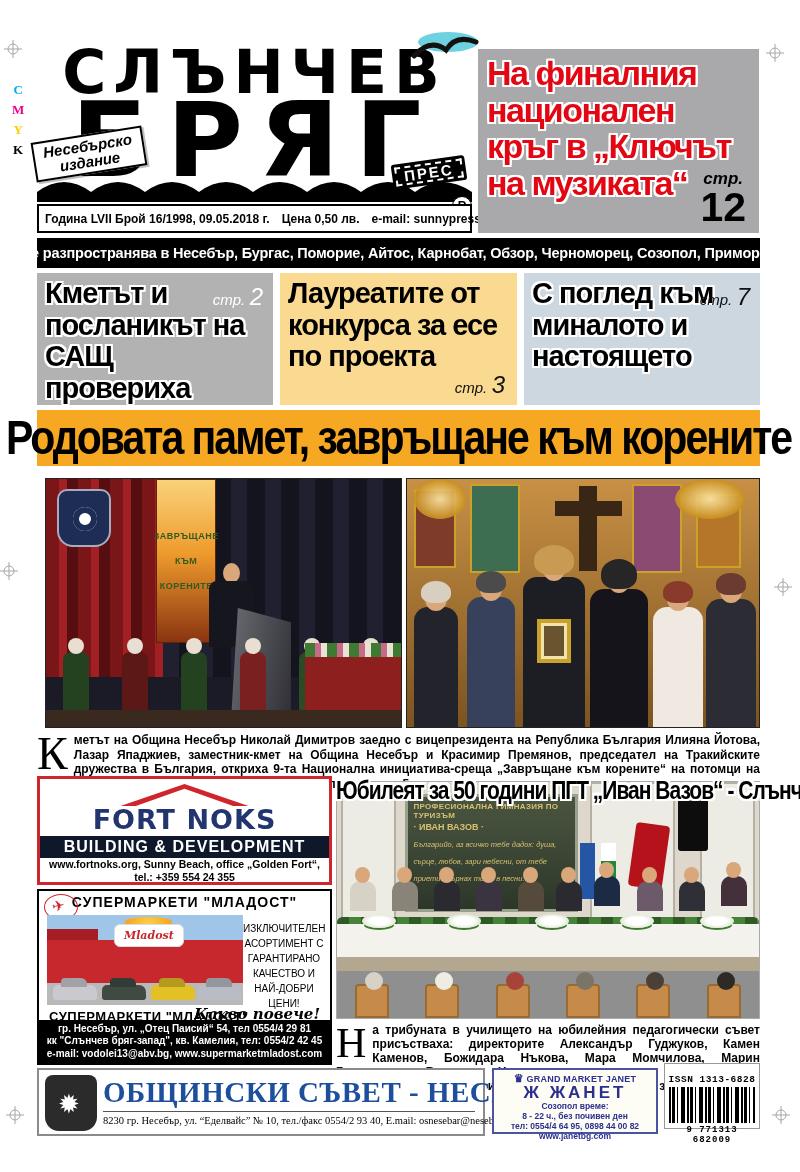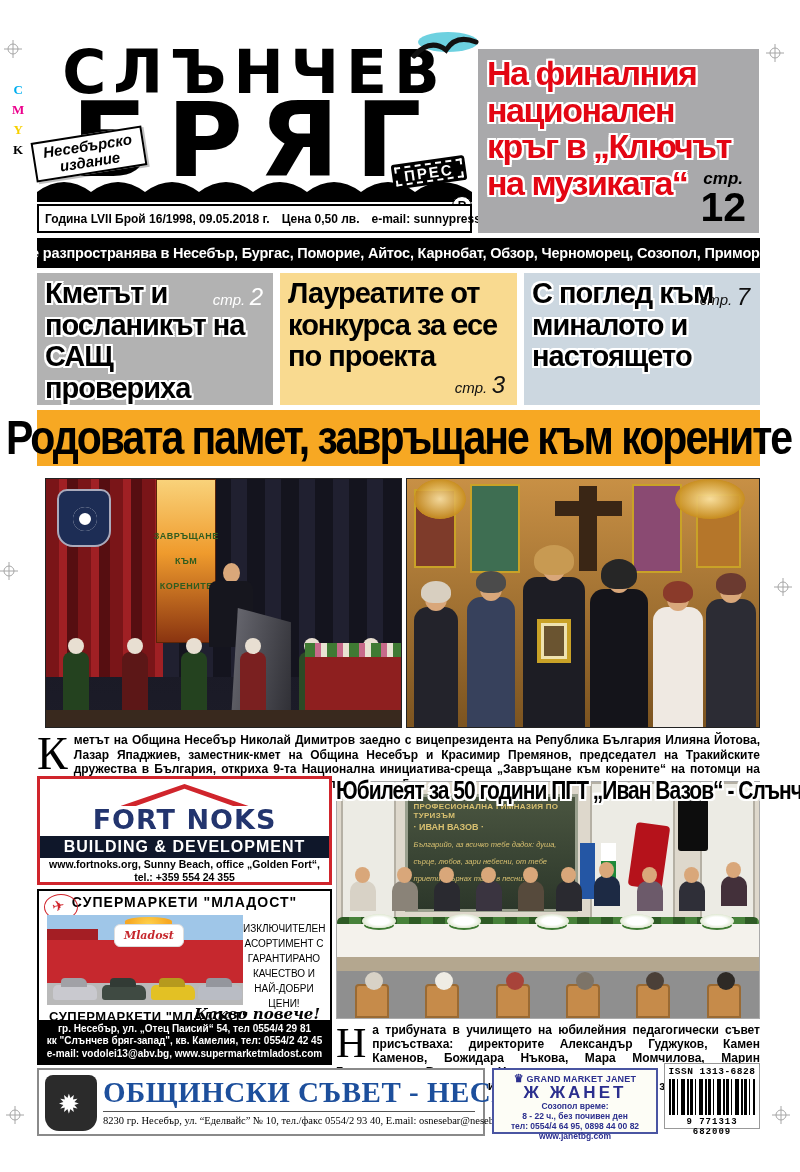--- a/index.html
+++ b/index.html
@@ -201,21 +201,21 @@
              padding-top:3px; white-space:nowrap; }
 
   .janet { position:absolute; left:492px; top:1068px; width:166px; height:66px;
            border:2px solid #4a55a2; background:#fdfdf6; text-align:center; color:#2b2f8e; padding-top:2px; }
   .jn-top { font-weight:bold; font-size:9px; letter-spacing:.2px; }
   .jn-crown { color:#2b2f8e; font-size:11px; }
   .jn-name { font-weight:900; font-size:17px; letter-spacing:3px; line-height:16px; }
   .jn-line { font-weight:bold; font-size:8.5px; line-height:10px; }
 
   .issnbox { position:absolute; left:664px; top:1063px; width:96px; height:66px;
-             border:1.5px solid #999; background:#fff; padding:2px 3px; text-align:center; }
+             border:1.5px solid #999; background:#fff; padding:10px 3px; text-align:center; }
   .issn-label { font:bold 9.5px "Liberation Mono", monospace; letter-spacing:.5px; }
   .barcode { margin:2px auto; width:86px; height:36px;
              background:repeating-linear-gradient(90deg,#000 0 2px,#fff 2px 3px,#000 3px 6px,#fff 6px 8px,
              #000 8px 9px,#fff 9px 12px,#000 12px 16px,#fff 16px 18px); }
   .issn-digits { font:bold 9px "Liberation Mono", monospace; letter-spacing:1px; }
 </style>
 </head>
 <body>
 
 <div class="page">

